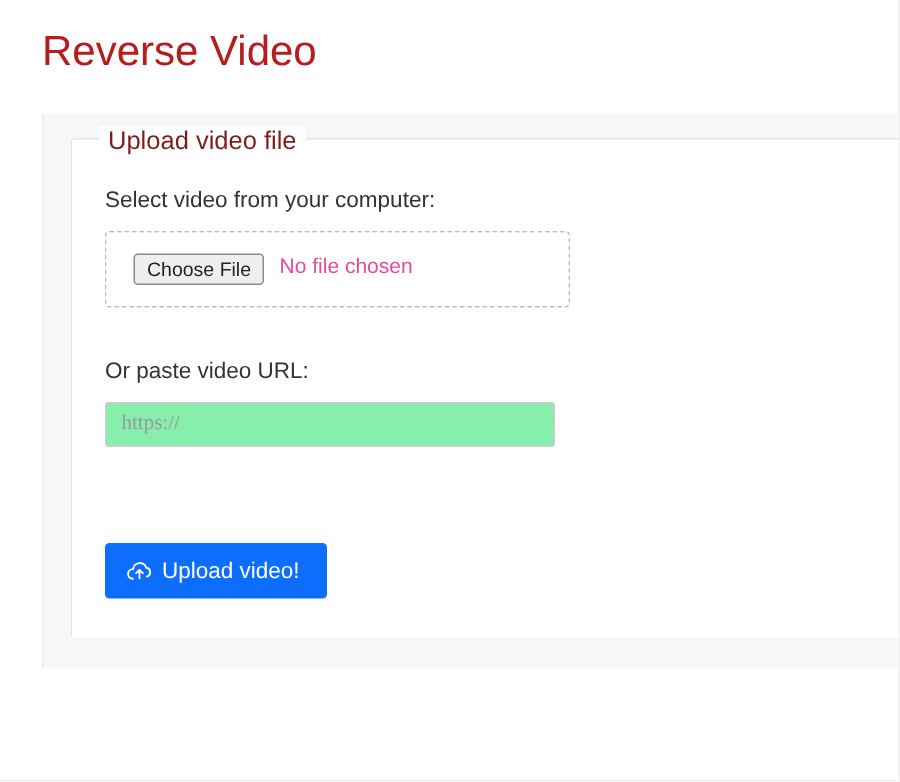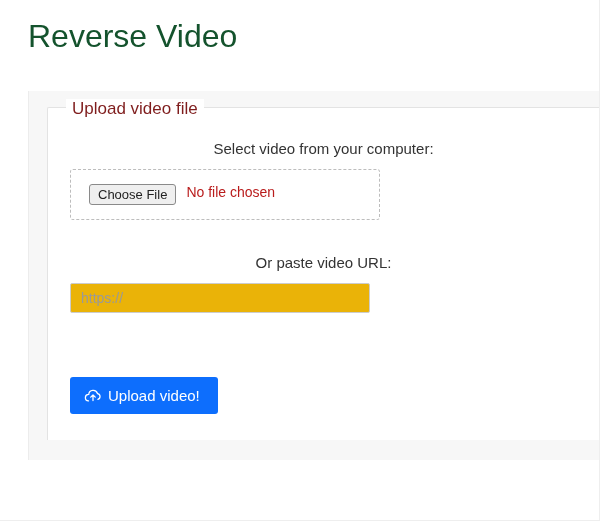--- a/index.html
+++ b/index.html
@@ -15,24 +15,24 @@
       overflow: hidden;
     }
     .outer-container {
       padding: 18px 0 0 28px;
       height: 100%;
       border: 1px solid #eee;
       border-top: none;
       border-left: none;
     }
     .page-title {
-      font-size: 32px;
+      font-size: 28px;
       font-weight: 400;
-      color: #14532d;
-      margin-bottom: 36px;
+      color: #b91c1c;
+      margin-bottom: 26px;
     }
     .panel {
       background: #f7f7f7;
       padding: 16px 0 20px 18px;
       border-left: 1px solid #ececec;
     }
     .fieldset {
       background: #fff;
       border: 1px solid #e3e3e3;
       border-right: none;
@@ -49,21 +49,20 @@
       background: #fff;
       padding: 0 6px;
       color: #7f1d1d;
       font-size: 17px;
     }
     .label-text {
       color: #333;
       font-size: 15px;
       margin-top: 12px;
       margin-bottom: 12px;
-      text-align: center;
     }
     .file-drop {
       border: 1px dashed #bdbdbd;
       border-radius: 3px;
       padding: 14px 18px;
       width: 310px;
       display: flex;
       gap: 10px;
     }
     .choose-file-btn {
@@ -71,35 +70,35 @@
       font-size: 13px;
       padding: 2px 8px;
       background: #efefef;
       border: 1px solid #8a8a8a;
       border-radius: 3px;
       color: #222;
       cursor: pointer;
     }
     .file-status {
       font-size: 14px;
-      color: #b91c1c;
+      color: #ec4899;
     }
     .url-label {
       margin-top: 34px;
     }
     .url-input {
       width: 300px;
       height: 30px;
       padding: 4px 10px;
       font-size: 14px;
       color: #555;
       border: 1px solid #ccc;
       border-radius: 2px;
-      background: #eab308;
-      font-family: Liberation Sans, sans-serif;
+      background: #86efac;
+      font-family: Liberation Serif, serif;
     }
     .url-input::placeholder {
       color: #999;
     }
     .formats-text {
       margin-top: 36px;
       font-size: 15px;
       color: #333;
       line-height: 1.5;
     }

